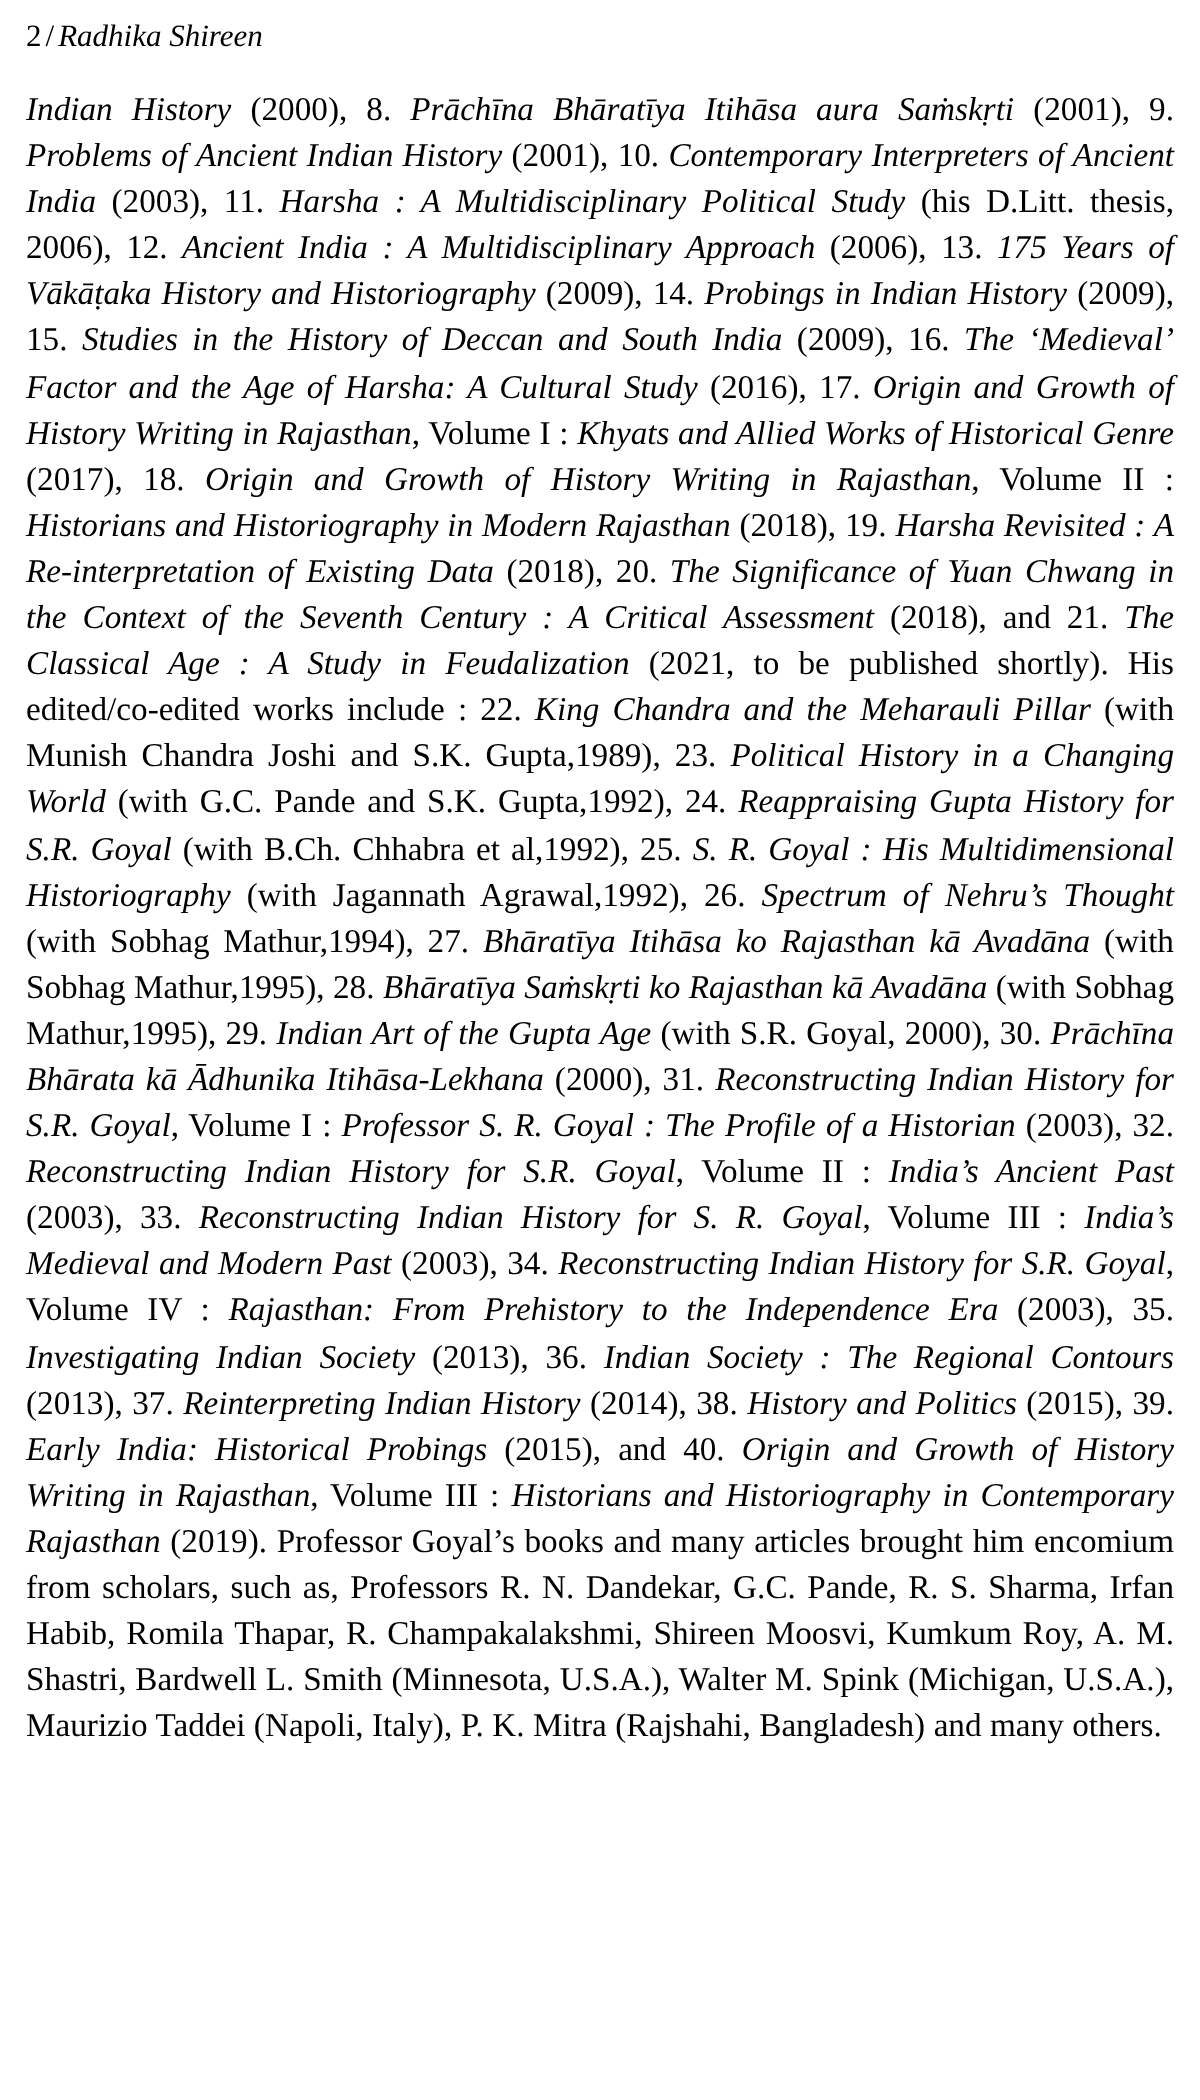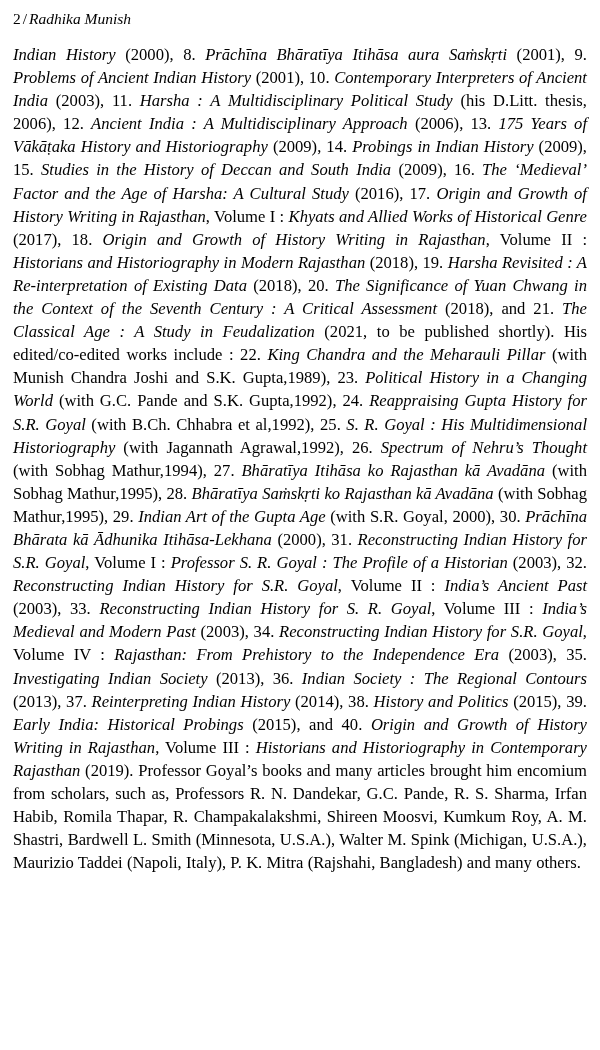--- a/index.html
+++ b/index.html
@@ -60,20 +60,20 @@
   
   i { font-style: italic; margin-top: 24px; }
   .rom { font-style: normal; }
 </style>
 </head>
 <body>
 
 <div class="page">
 
   <div class="running-head">
-    <span class="folio">2</span><span class="slash">/</span><span class="author">Radhika Munish</span>
+    <span class="folio">2</span><span class="slash">/</span><span class="author">Radhika Shireen</span>
   </div>
 
   <div class="body-text">
     <p id="body-paragraph"><i>Indian History</i><span class="rom"> (2000), 8. </span><i>Prāchīna Bhāratīya Itihāsa aura Saṁskṛti</i><span class="rom"> (2001), 9. </span><i>Problems of Ancient Indian History</i><span class="rom"> (2001), 10. </span><i>Contemporary Interpreters of Ancient India</i><span class="rom"> (2003), 11. </span><i>Harsha : A Multidisciplinary Political Study</i><span class="rom"> (his D.Litt. thesis, 2006), 12. </span><i>Ancient India : A Multidisciplinary Approach</i><span class="rom"> (2006), 13. </span><i>175 Years of Vākāṭaka History and Historiography</i><span class="rom"> (2009), 14. </span><i>Probings in Indian History</i><span class="rom"> (2009), 15. </span><i>Studies in the History of Deccan and South India</i><span class="rom"> (2009), 16. </span><i>The ‘Medieval’ Factor and the Age of Harsha: A Cultural Study</i><span class="rom"> (2016), 17. </span><i>Origin and Growth of History Writing in Rajasthan</i><span class="rom">, Volume I : </span><i>Khyats and Allied  Works of Historical Genre</i><span class="rom"> (2017), 18. </span><i>Origin and Growth of History Writing in Rajasthan</i><span class="rom">, Volume II : </span><i>Historians and Historiography in Modern Rajasthan</i><span class="rom"> (2018), 19. </span><i>Harsha Revisited : A Re-interpretation of Existing Data</i><span class="rom"> (2018), 20. </span><i>The Significance of Yuan Chwang in the Context of the Seventh Century : A Critical Assessment</i><span class="rom"> (2018), and 21. </span><i>The Classical Age : A Study in Feudalization</i><span class="rom"> (2021, to be published shortly). His edited/co-edited works include : 22. </span><i>King Chandra and the Meharauli Pillar</i><span class="rom"> (with Munish Chandra Joshi and S.K. Gupta,1989), 23. </span><i>Political History in a Changing World</i><span class="rom"> (with G.C. Pande and S.K. Gupta,1992), 24. </span><i>Reappraising Gupta History for S.R. Goyal</i><span class="rom"> (with B.Ch. Chhabra et al,1992), 25. </span><i>S. R. Goyal : His Multidimensional Historiography</i><span class="rom"> (with Jagannath Agrawal,1992), 26. </span><i>Spectrum of Nehru’s Thought</i><span class="rom"> (with Sobhag Mathur,1994), 27. </span><i>Bhāratīya Itihāsa ko Rajasthan kā Avadāna</i><span class="rom"> (with Sobhag Mathur,1995), 28. </span><i>Bhāratīya Saṁskṛti ko Rajasthan kā Avadāna</i><span class="rom"> (with Sobhag Mathur,1995), 29. </span><i>Indian Art of the Gupta Age</i><span class="rom"> (with S.R. Goyal, 2000), 30. </span><i>Prāchīna Bhārata kā Ādhunika Itihāsa-Lekhana</i><span class="rom"> (2000), 31. </span><i>Reconstructing Indian History for S.R. Goyal</i><span class="rom">, Volume I : </span><i>Professor S. R. Goyal : The Profile of a Historian</i><span class="rom"> (2003), 32. </span><i>Reconstructing Indian History for S.R. Goyal</i><span class="rom">, Volume II : </span><i>India’s Ancient Past</i><span class="rom"> (2003), 33. </span><i>Reconstructing Indian History for S. R. Goyal</i><span class="rom">, Volume III : </span><i>India’s Medieval and Modern Past</i><span class="rom"> (2003), 34. </span><i>Reconstructing Indian History for S.R. Goyal</i><span class="rom">, Volume IV : </span><i>Rajasthan: From Prehistory to the Independence Era</i><span class="rom"> (2003), 35. </span><i>Investigating Indian Society</i><span class="rom"> (2013), 36. </span><i>Indian Society : The Regional Contours</i><span class="rom"> (2013), 37. </span><i>Reinterpreting Indian History</i><span class="rom"> (2014), 38. </span><i>History and Politics</i><span class="rom"> (2015), 39. </span><i>Early India: Historical Probings</i><span class="rom"> (2015), and 40. </span><i>Origin and Growth of History Writing in Rajasthan</i><span class="rom">, Volume III : </span><i>Historians and Historiography in Contemporary Rajasthan</i><span class="rom"> (2019). Professor Goyal’s books and many articles brought him encomium from scholars, such as, Professors R. N. Dandekar, G.C. Pande, R. S. Sharma, Irfan Habib, Romila Thapar, R. Champakalakshmi, Shireen Moosvi, Kumkum Roy, A. M. Shastri, Bardwell L. Smith (Minnesota, U.S.A.), Walter M. Spink (Michigan, U.S.A.), Maurizio Taddei (Napoli, Italy), P. K. Mitra (Rajshahi, Bangladesh) and many others.</span></p>
   </div>
 
 </div>
 
 </body></html>

